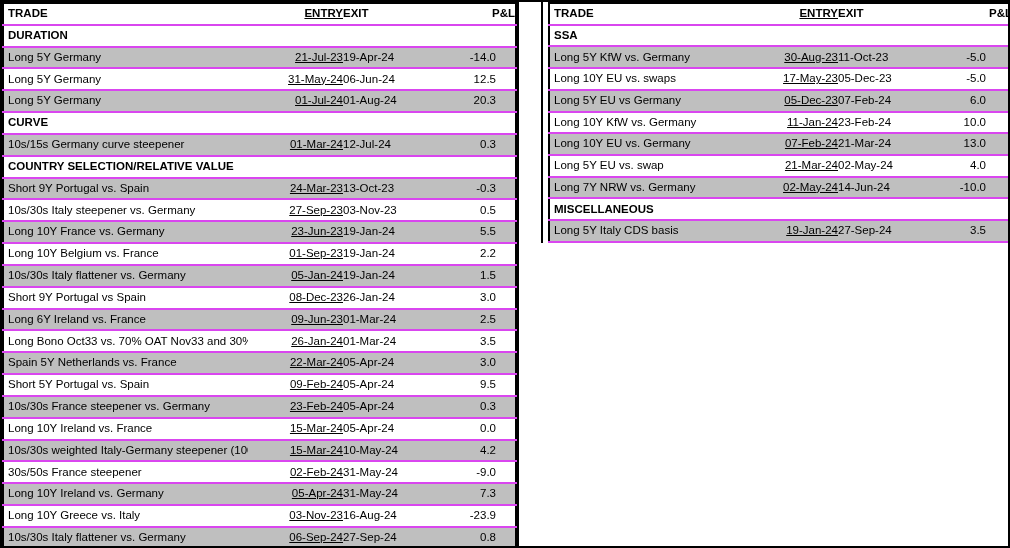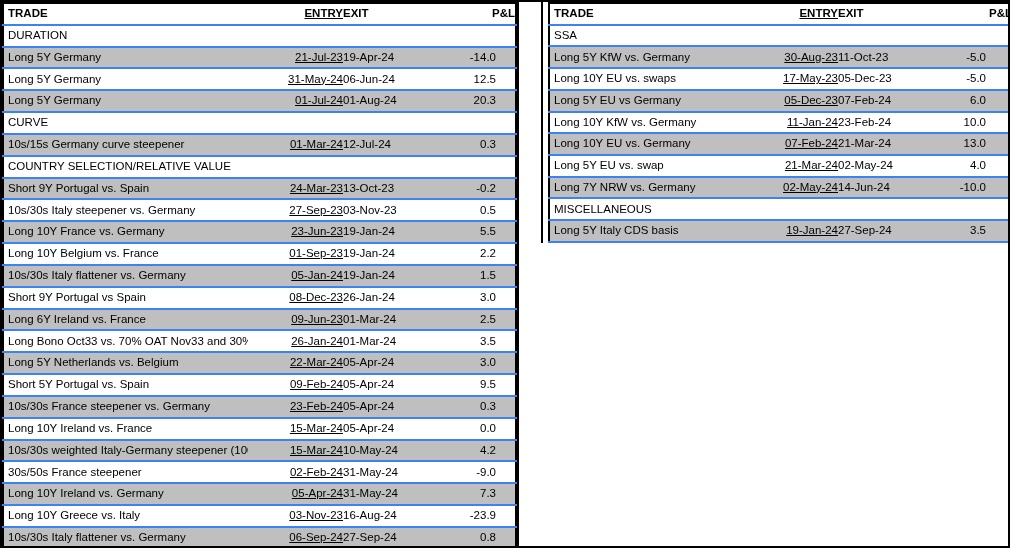--- a/index.html
+++ b/index.html
@@ -19,33 +19,33 @@
   table.trades {
     position: absolute;
     border-collapse: collapse;
     table-layout: fixed;
     background: #ffffff;
     border: 2px solid #000000;
   }
   table.t-left  { left: 0px;   top: 0px; width: 513px; height: 548px; }
   table.t-right { left: 546px; top: 0px; width: 464px; height: 241px; }
 
-  tr { border-bottom: 2px solid #3b82f6; }
+  tr { border-bottom: 2px solid #d946ef; }
   th, td {
     padding: 0;
     font-size: 11.5px;
     line-height: 1;
     vertical-align: middle;
     white-space: nowrap;
     overflow: hidden;
     color: #000000;
   }
   th { font-weight: bold; }
   .section-row td {
-    font-weight: normal;
+    font-weight: bold;
     text-align: left;
     padding-left: 4px;
     background: #ffffff;
   }
   .col-0 { text-align: left;   padding-left: 4px; }
   .col-1 { text-align: right; text-decoration: underline; }
   .col-2 { text-align: left; }
   .col-3 { text-align: right; }
   th.col-3 { text-align: right; padding-right: 0; }
   .t-left  td.col-3 { padding-right: 19px; }
@@ -109,21 +109,21 @@
           <td class="col-2">12-Jul-24</td>
           <td class="col-3">0.3</td>
         </tr>
         <tr class="section-row">
           <td colspan="4">COUNTRY SELECTION/RELATIVE VALUE</td>
         </tr>
         <tr class="data-row shaded">
           <td class="col-0">Short 9Y Portugal vs. Spain</td>
           <td class="col-1">24-Mar-23</td>
           <td class="col-2">13-Oct-23</td>
-          <td class="col-3">-0.2</td>
+          <td class="col-3">-0.3</td>
         </tr>
         <tr class="data-row plain">
           <td class="col-0">10s/30s Italy steepener vs. Germany</td>
           <td class="col-1">27-Sep-23</td>
           <td class="col-2">03-Nov-23</td>
           <td class="col-3">0.5</td>
         </tr>
         <tr class="data-row shaded">
           <td class="col-0">Long 10Y France vs. Germany</td>
           <td class="col-1">23-Jun-23</td>
@@ -154,21 +154,21 @@
           <td class="col-2">01-Mar-24</td>
           <td class="col-3">2.5</td>
         </tr>
         <tr class="data-row plain">
           <td class="col-0">Long Bono Oct33 vs. 70% OAT Nov33 and 30%</td>
           <td class="col-1">26-Jan-24</td>
           <td class="col-2">01-Mar-24</td>
           <td class="col-3">3.5</td>
         </tr>
         <tr class="data-row shaded">
-          <td class="col-0">Long 5Y Netherlands vs. Belgium</td>
+          <td class="col-0">Spain 5Y Netherlands vs. France</td>
           <td class="col-1">22-Mar-24</td>
           <td class="col-2">05-Apr-24</td>
           <td class="col-3">3.0</td>
         </tr>
         <tr class="data-row plain">
           <td class="col-0">Short 5Y Portugal vs. Spain</td>
           <td class="col-1">09-Feb-24</td>
           <td class="col-2">05-Apr-24</td>
           <td class="col-3">9.5</td>
         </tr>

